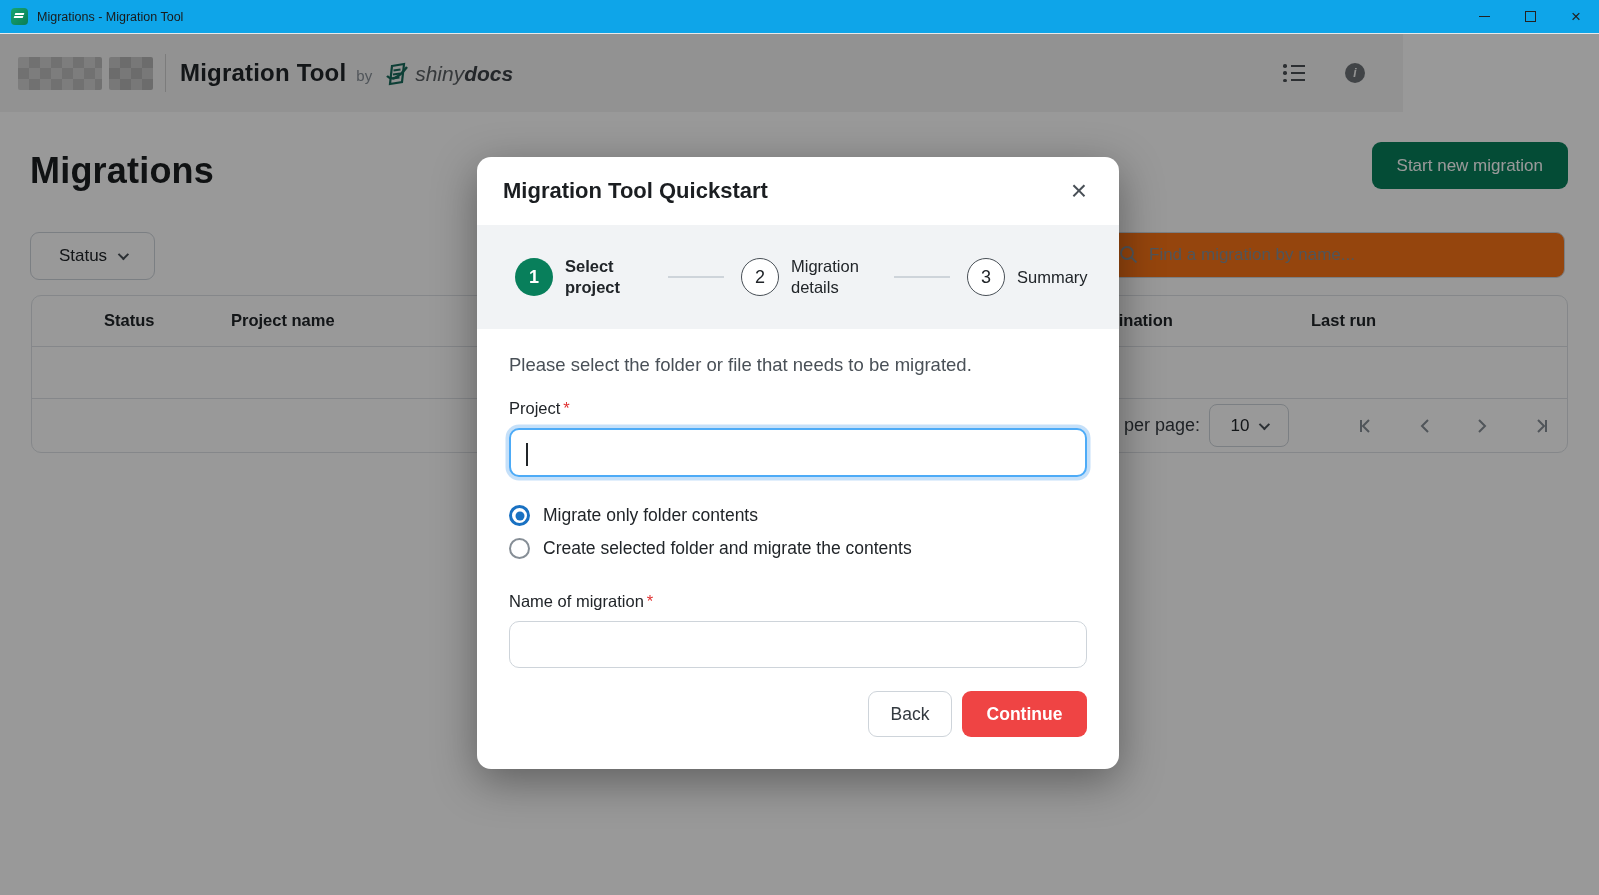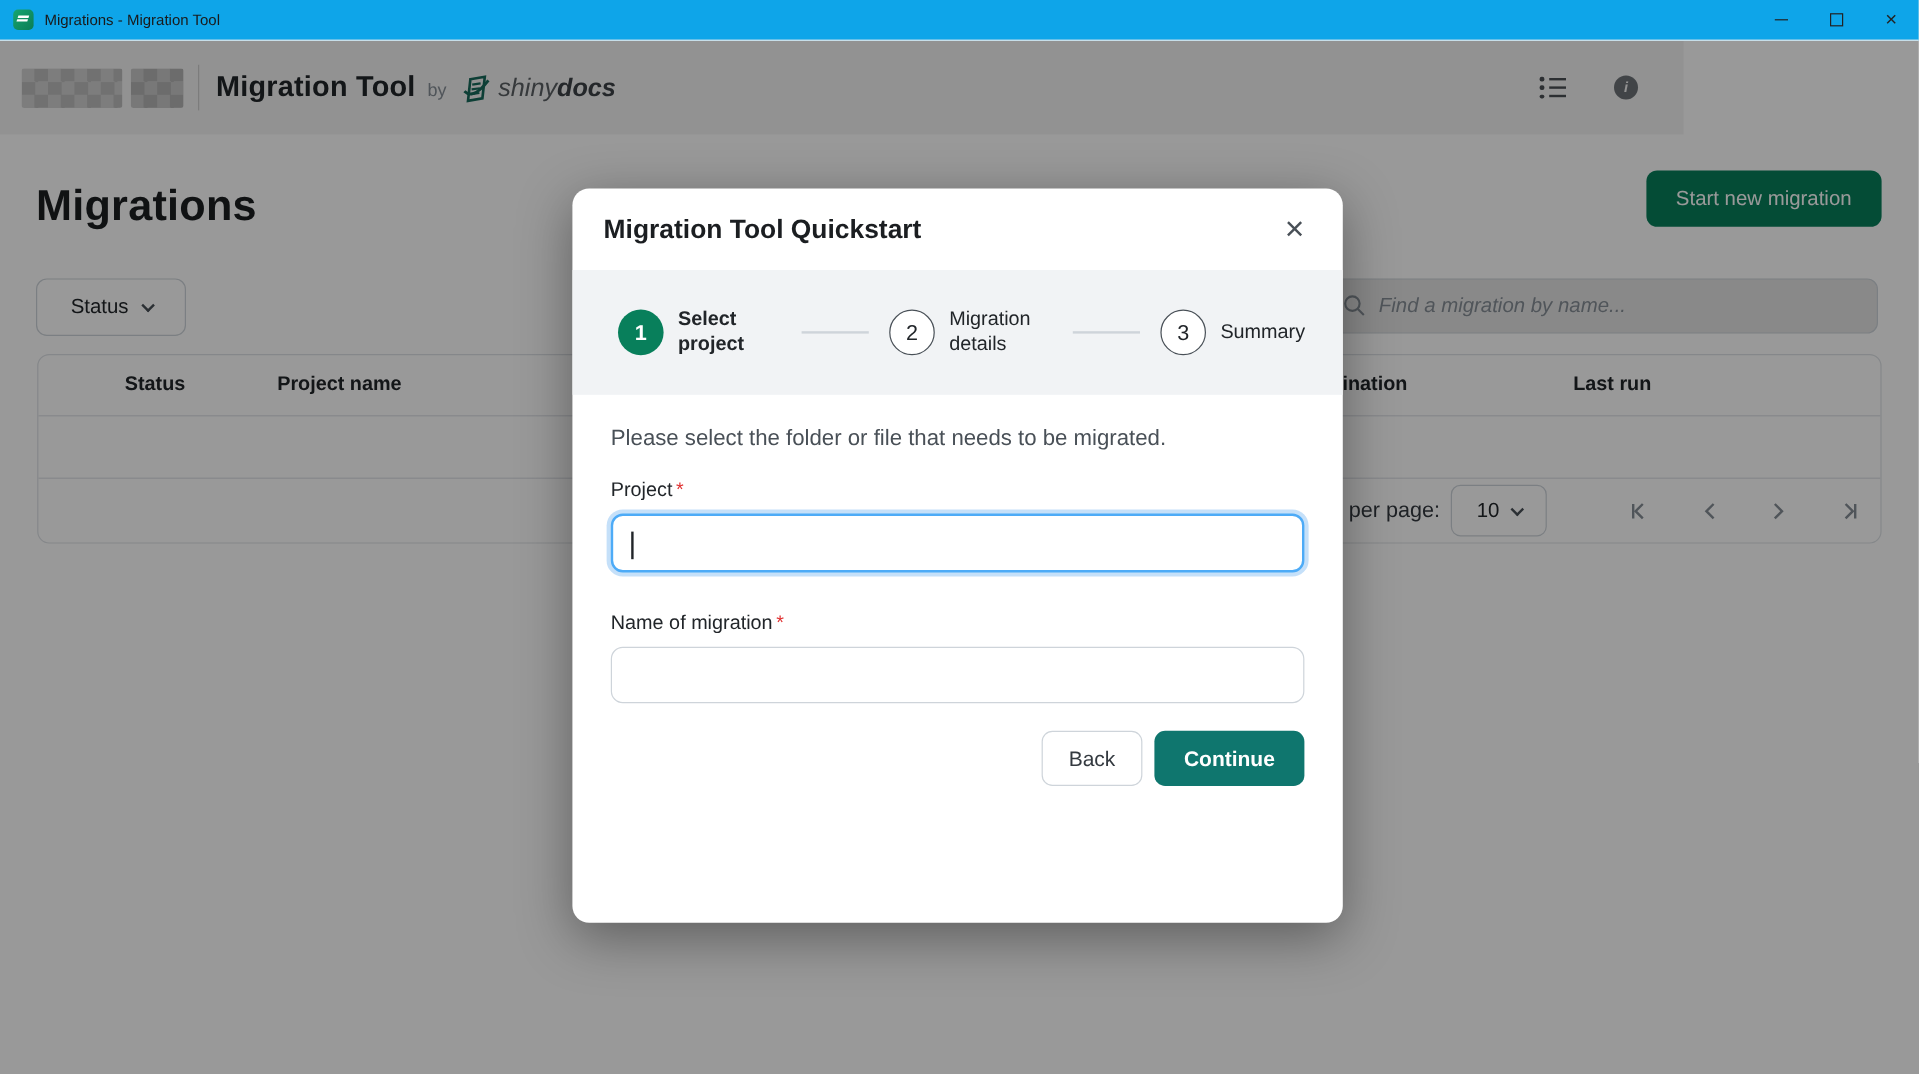--- a/index.html
+++ b/index.html
@@ -35,21 +35,21 @@
   .list-icon .li-dot { width:3.5px; height:3.5px; border-radius:50%; background:#4a4f54; }
   .list-icon .li-line { width:14px; height:2px; background:#4a4f54; }
   .info-icon { width:20px; height:20px; border-radius:50%; background:#6d7277; color:#f3f3f3; font-size:12px; font-weight:700; display:flex; align-items:center; justify-content:center; font-style:italic; cursor:pointer; }
 
   
   .page-title { position:absolute; left:30px; top:150px; font-size:36px; font-weight:700; color:#1b1e21; letter-spacing:.2px; }
   .btn-start { position:absolute; top:142px; right:31px; height:47px; padding:0 25px; background:#087f5b; color:#fff; font-size:17px; border:none; border-radius:9px; cursor:pointer; font-family:inherit; }
   .btn-status { position:absolute; left:30px; top:232px; width:125px; height:48px; background:#fff; border:1px solid #ced4da; border-radius:9px; font-size:17px; color:#212529; display:flex; align-items:center; justify-content:center; gap:11px; cursor:pointer; }
   .chev { width:8px; height:8px; border-right:2px solid #495057; border-bottom:2px solid #495057; transform:rotate(45deg) translateY(-2px); }
   .search-wrap { position:absolute; left:1106px; top:232px; width:459px; height:46px; }
-  .search-input { width:100%; height:100%; border:1px solid #ced4da; border-radius:9px; padding:0 14px 0 42px; font-size:17px; color:#212529; font-family:inherit; background:#e5e5e5; outline:none;font-style:italic; }
+  .search-input { width:100%; height:100%; border:1px solid #ced4da; border-radius:9px; padding:0 14px 0 42px; font-size:17px; color:#212529; font-family:inherit; background:#f97316; outline:none; }
   .search-input::placeholder { color:#868e96; }
   .search-icon { position:absolute; left:13px; top:13px; }
 
   
   .table { position:absolute; left:31px; top:295px; width:1537px; height:158px; border:1px solid #dee2e6; border-radius:10px; background:#fff; }
   .t-header { position:relative; height:51px; border-bottom:1px solid #dee2e6; }
   .t-header span { position:absolute; top:15px; font-size:16.5px; font-weight:700; color:#212529; }
   .col-status { left:72px; }
   .col-project { left:199px; }
   .col-destination { left:1051px; }
@@ -93,21 +93,21 @@
   .radio.checked { border:3px solid #1971c2; }
   .radio.checked::after { content:""; position:absolute; left:50%; top:50%; transform:translate(-50%,-50%); width:9px; height:9px; border-radius:50%; background:#1971c2; }
   .radio.unchecked { border:2px solid #868e96; }
   .radio-label { font-size:17.5px; color:#212529; }
 
   .name-label { margin-top:33px; }
   .name-input { width:100%; height:47px; border:1px solid #ced4da; border-radius:10px; font-size:17px; padding:0 14px; font-family:inherit; color:#212529; outline:none; }
 
   .m-footer { display:flex; justify-content:flex-end; gap:10px; margin-top:23px; }
   .btn-back { width:84px; height:46px; background:#fff; border:1px solid #ced4da; border-radius:9px; font-size:17.5px; color:#343a40; cursor:pointer; font-family:inherit; }
-  .btn-continue { width:125px; height:46px; background:#0f766e; border:none; border-radius:9px; font-size:17.5px; font-weight:600; color:#fff; cursor:pointer; font-family:inherit; }
+  .btn-continue { width:125px; height:46px; background:#ef4444; border:none; border-radius:9px; font-size:17.5px; font-weight:600; color:#fff; cursor:pointer; font-family:inherit; }
 </style>
 </head>
 <body>
 
 <div class="titlebar">
   <div class="appicon"></div>
   <span class="win-title">Migrations - Migration Tool</span>
   <div class="win-controls">
     <div class="win-btn">
         <div class="glyph-min"></div>
@@ -233,20 +233,30 @@
 
     <div class="field-label">
       <span>Project</span><span class="req">*</span>
     </div>
     <div class="project-row">
       <div class="project-input">
         <div class="caret"></div>
       </div>
     </div>
 
+    <div class="radios">
+      <div class="radio-row">
+        <div class="radio checked"></div>
+        <span class="radio-label">Migrate only folder contents</span>
+      </div>
+      <div class="radio-row">
+        <div class="radio unchecked"></div>
+        <span class="radio-label">Create selected folder and migrate the contents</span>
+      </div>
+    </div>
 
     <div class="field-label name-label">
       <span>Name of migration</span><span class="req">*</span>
     </div>
     <input class="name-input" type="text" style="">
 
     <div class="m-footer">
       <button class="btn-back">Back</button>
       <button class="btn-continue">Continue</button>
     </div>

